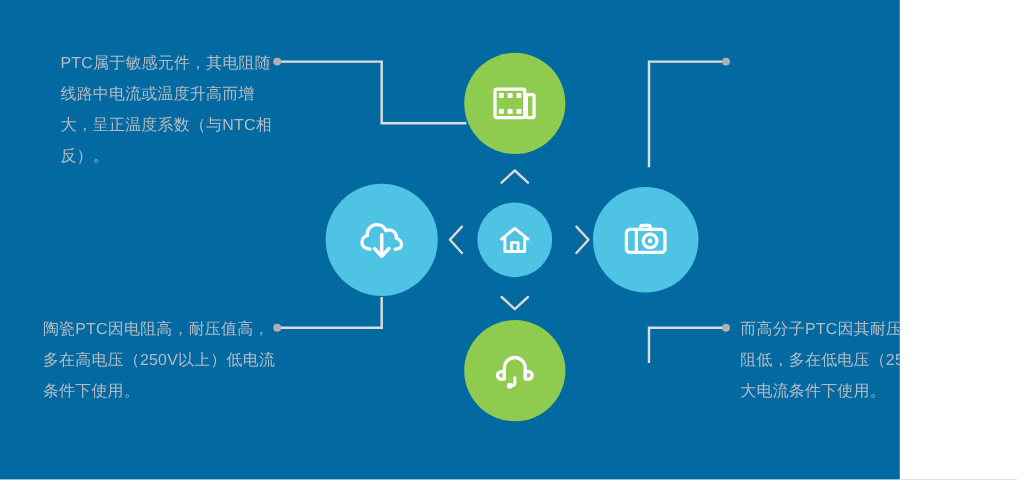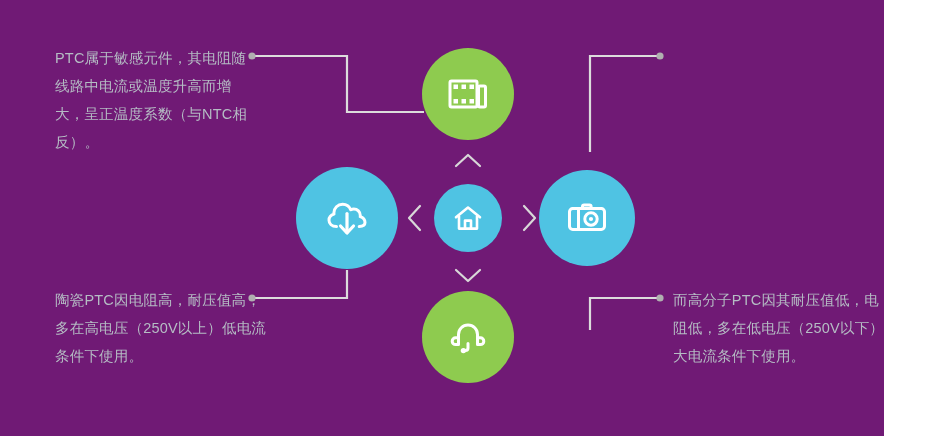--- a/index.html
+++ b/index.html
@@ -64,27 +64,27 @@
   .callout {
     position: absolute;
     color: #b5bcc4;
     font-size: 14.5px;
     line-height: 28px;
     letter-spacing: 0.2px;
     white-space: pre-line;
   }
   .callout-tl { left: 55px;  top: 44px;  width: 205px; }
   .callout-tr { left: 673px; top: 58px;  width: 205px; }
-  .callout-bl { left: 55px;  top: 286px; width: 215px; }
+  .callout-bl { left: 39px;  top: 286px; width: 215px; }
   .callout-br { left: 673px; top: 286px; width: 212px; }
 </style>
 </head>
 <body>
 
-<div id="stage" style="width: 884px; height: 436px; background: #701a75;">
+<div id="stage" style="width: 818px; height: 436px; background: #0369a1;">
 
   <svg id="connectors" viewBox="0 0 930 436" width="930" height="436">
     <g fill="none" stroke="#dcdcdc" stroke-width="2.2" stroke-linecap="butt">
 
       <path d="M253,56 H347 V112 H424" stroke="#dcdcdc"></path>
 
       <path d="M659,56 H590 V152" stroke="#dcdcdc"></path>
 
       <path d="M253,298 H347 V270" stroke="#dcdcdc"></path>
 

